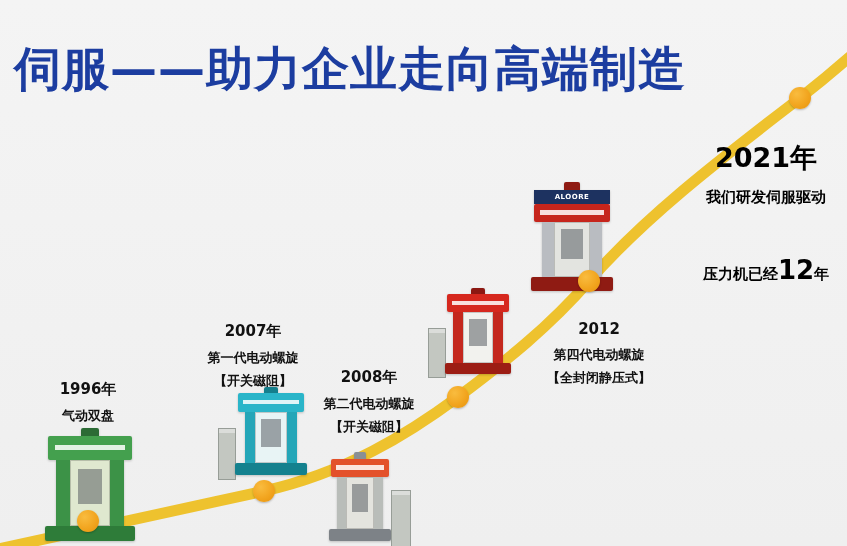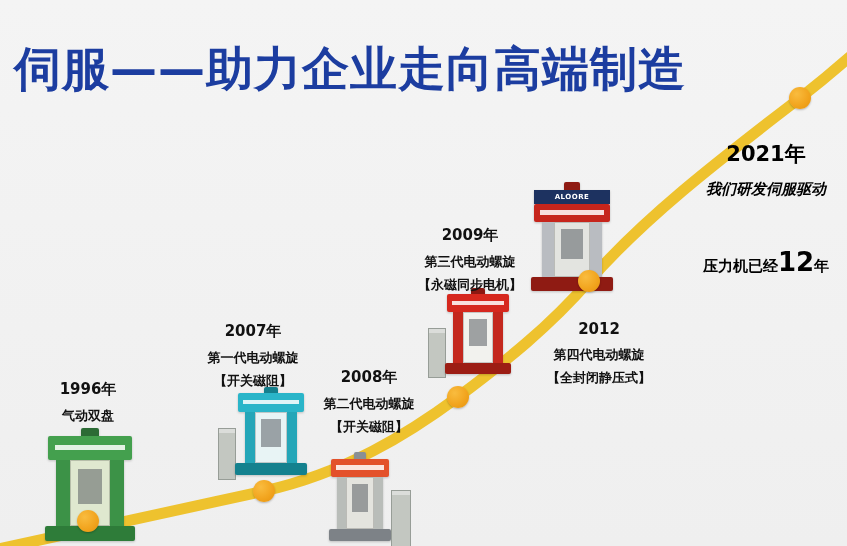--- a/index.html
+++ b/index.html
@@ -27,22 +27,22 @@
     position:absolute;z-index:3;width:22px;height:22px;border-radius:50%;
     background:radial-gradient(circle at 35% 32%,#f9bc3f 0%,#f2a51f 55%,#e6920d 100%);
     box-shadow:0 1px 2px rgba(0,0,0,.25);
   }
   
   .milestone{position:absolute;z-index:4;text-align:center;color:#111;}
   .m-year{font-size:15px;font-weight:700;margin-bottom:5px;}
   .m-line{font-size:13px;font-weight:700;line-height:23px;}
   
   .y2021{position:absolute;left:686px;top:140px;width:160px;z-index:4;text-align:center;color:#000;}
-  .y2021-year{font-size:21px;font-weight:800;margin-bottom:12px;}
-  .y2021-l1{font-size:15px;font-weight:700;margin-bottom:10px;font-style:italic;}
+  .y2021-year{font-size:27px;font-weight:800;margin-bottom:12px;}
+  .y2021-l1{font-size:15px;font-weight:700;margin-bottom:10px;}
   .y2021-l2{font-size:15px;font-weight:700;margin-top:48px;}
   .y2021-l2 .big{font-size:26px;font-weight:800;}
   
   .machine{
     position:absolute;z-index:2;display:flex;flex-direction:column;align-items:center;
     filter:drop-shadow(0 1px 1px rgba(0,0,0,.2));
   }
   .machine .knob{width:22%;height:7%;background:var(--knob,#444);border-radius:2px 2px 0 0;}
   .machine .head{width:100%;height:20%;background:var(--head);position:relative;border-radius:2px;}
   .machine .head .stripe{position:absolute;left:8%;right:8%;top:36%;height:24%;background:rgba(255,255,255,.85);}
@@ -91,25 +91,20 @@
     <div class="m-line">第一代电动螺旋</div>
     <div class="m-line">【开关磁阻】</div>
   </div>
 
   <div class="milestone" style="left:298px;top:368px;width:142px;">
     <div class="m-year">2008年</div>
     <div class="m-line">第二代电动螺旋</div>
     <div class="m-line">【开关磁阻】</div>
   </div>
 
-  <div class="milestone" style="left:392px;top:226px;width:156px;">
-    <div class="m-year">2009年</div>
-    <div class="m-line">第三代电动螺旋</div>
-    <div class="m-line">【永磁同步电机】</div>
-  </div>
 
   <div class="milestone" style="left:522px;top:308px;width:154px;margin-top:12px;">
     <div class="m-year">2012</div>
     <div class="m-line">第四代电动螺旋</div>
     <div class="m-line">【全封闭静压式】</div>
   </div>
 
   <div class="y2021">
     <div class="y2021-year">2021年</div>
     <div class="y2021-l1">我们研发伺服驱动</div>

